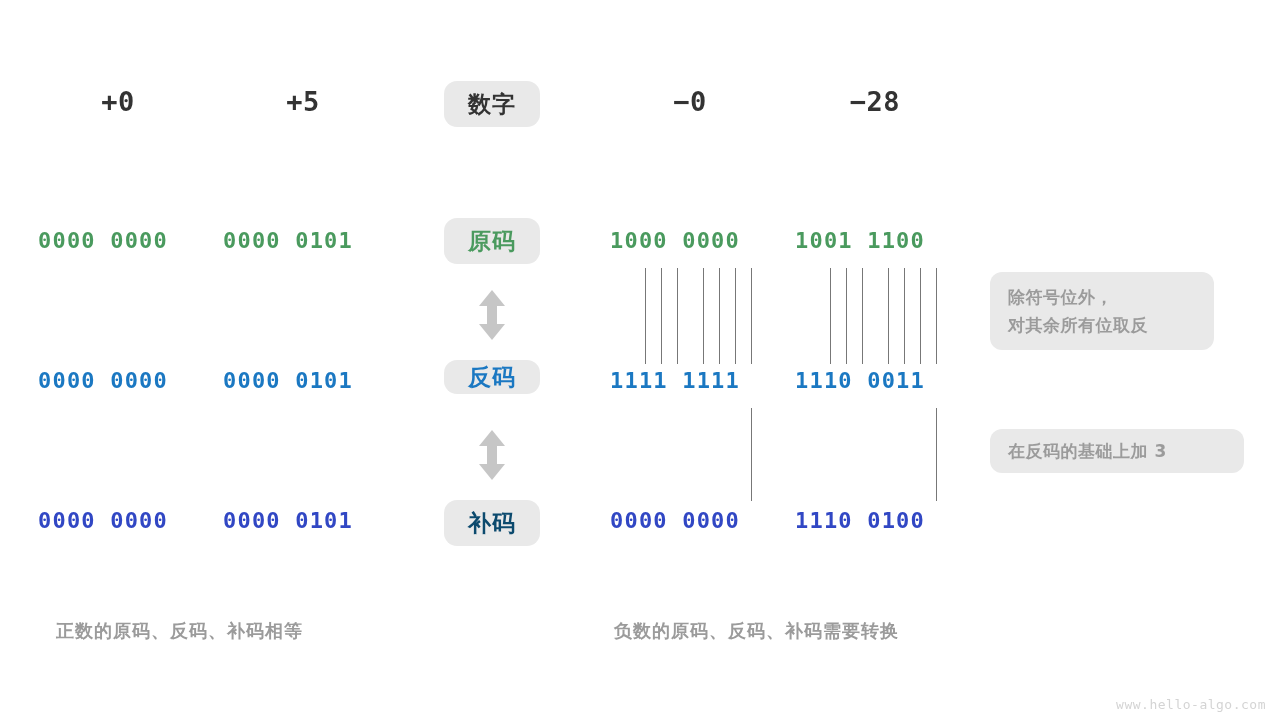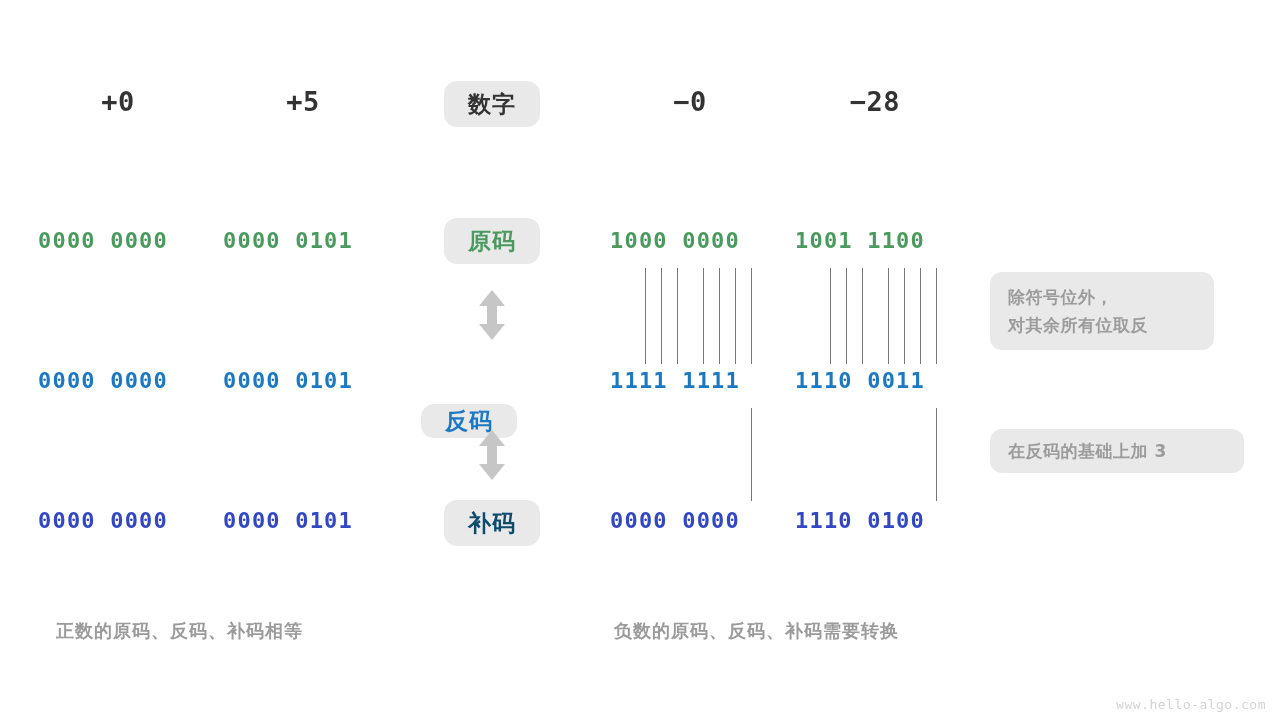--- a/index.html
+++ b/index.html
@@ -141,21 +141,21 @@
   </div>
 
   <div class="abs bits c-green" style="left:610px; top:228px; width:160px;">1000 0000</div>
 
   <div class="abs bits c-green" style="left:795px; top:228px; width:160px;">1001 1100</div>
 
   <div class="abs bits c-blue" style="left:38px;  top:368px; width:160px;">0000 0000</div>
 
   <div class="abs bits c-blue" style="left:223px; top:368px; width:160px;">0000 0101</div>
 
-  <div class="chip" style="left:421px; top:360px; width:96px; height:34px;margin-top:44px;">
+  <div class="chip" style="left:444px; top:360px; width:96px; height:34px;">
     <span class="chip-blue">反码</span>
   </div>
 
   <div class="abs bits c-blue" style="left:610px; top:368px; width:160px;">1111 1111</div>
 
   <div class="abs bits c-blue" style="left:795px; top:368px; width:160px;">1110 0011</div>
 
   <div class="abs bits c-indigo" style="left:38px;  top:508px; width:160px;">0000 0000</div>
 
   <div class="abs bits c-indigo" style="left:223px; top:508px; width:160px;">0000 0101</div>

